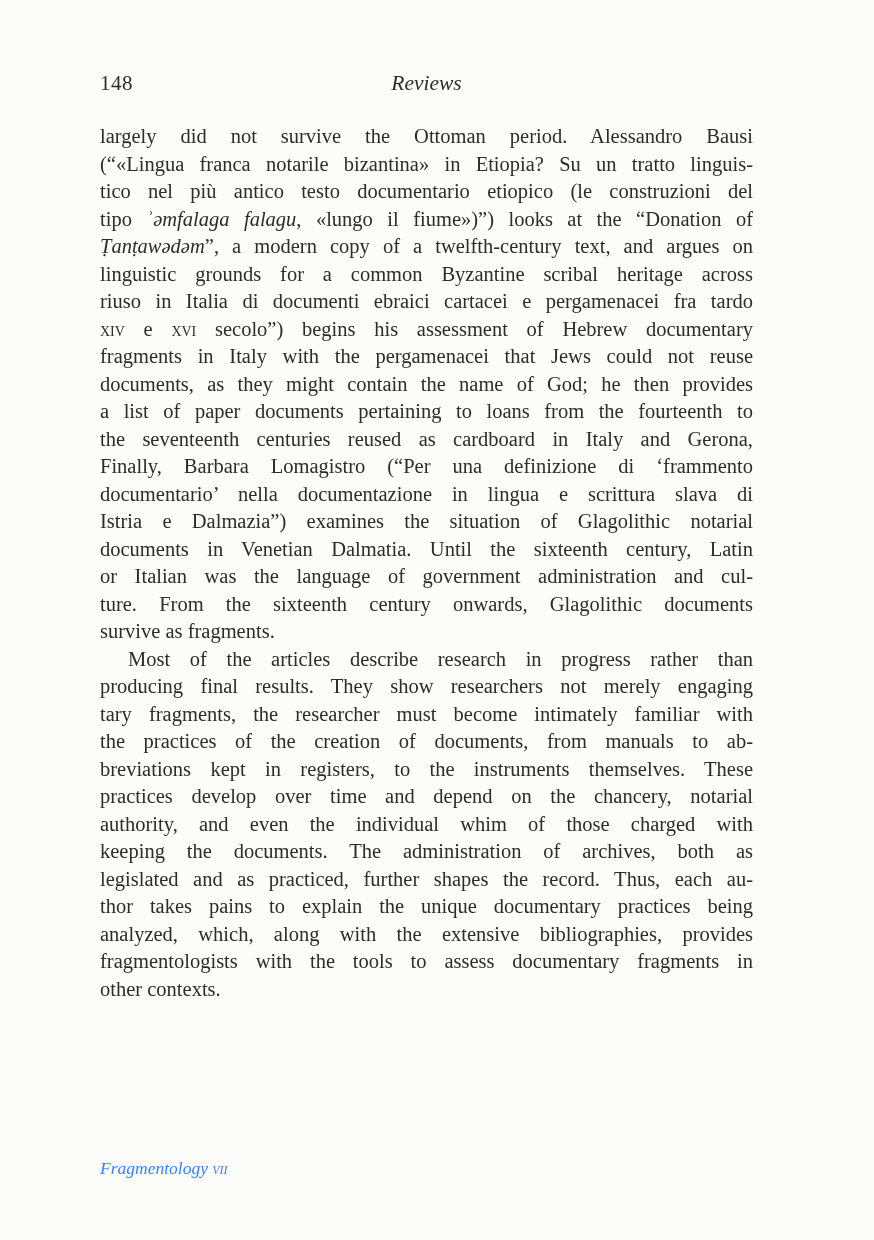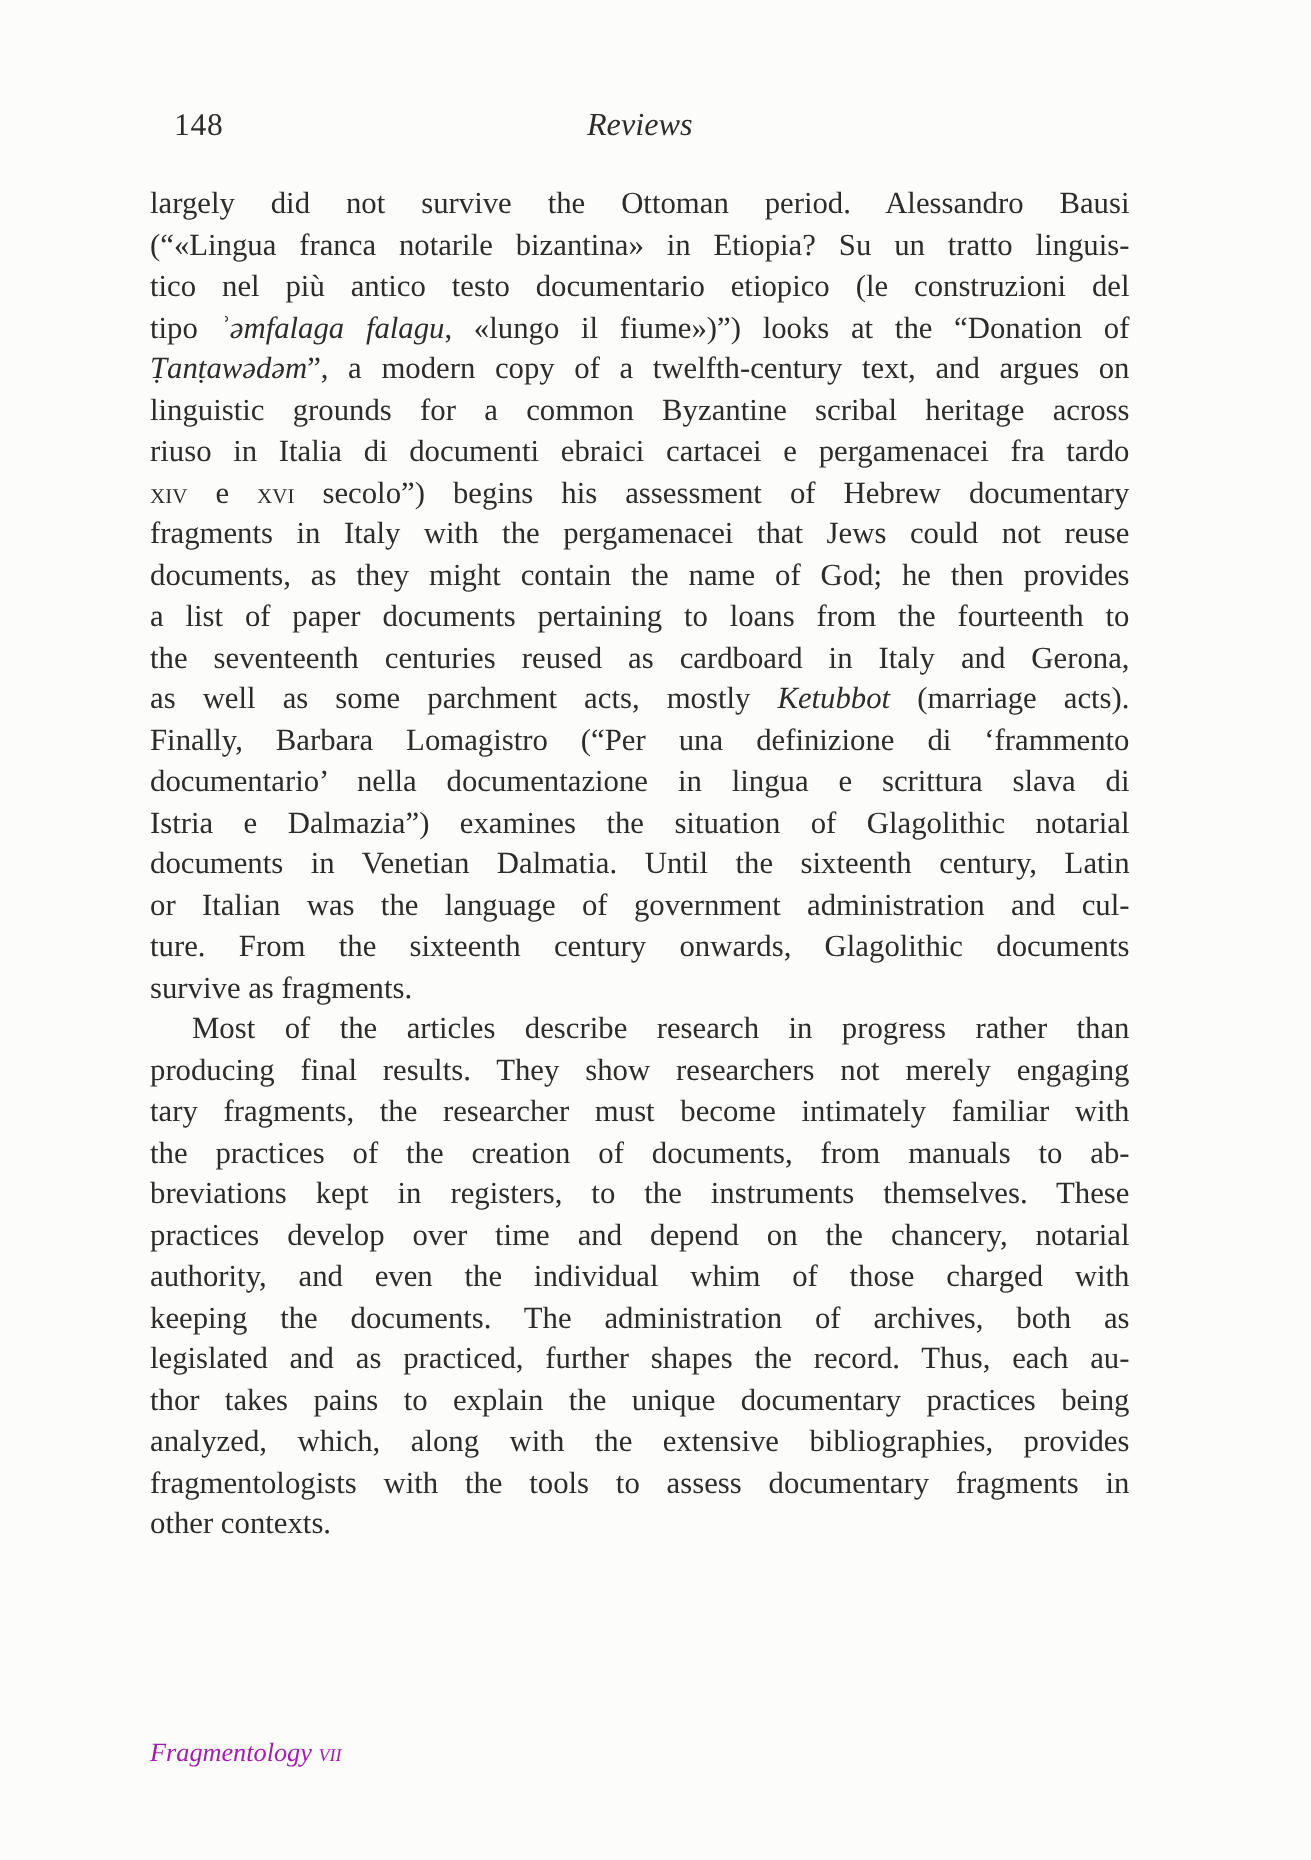--- a/index.html
+++ b/index.html
@@ -25,21 +25,20 @@
     height: 30px;
     font-size: 21px;
     line-height: 26px;
   }
   .pagenum {
     position: absolute;
     left: 0;
     top: 0;
     font-size: 21px;
     letter-spacing: 0.5px;
-    margin-left: 16px;
   }
   .head-title {
     display: block;
     text-align: center;
     font-style: italic;
     font-size: 21.5px;
     font-family: Liberation Serif, serif;
   }
   .text-block {
     position: absolute;
@@ -66,21 +65,21 @@
   }
   .sc {
     font-variant: small-caps;
   }
   .page-footer {
     position: absolute;
     left: 100px;
     top: 1158px;
     font-style: italic;
     font-size: 17.5px;
-    color: #a21caf;
+    color: #3b82f6;
   }
 </style>
 </head>
 <body>
 
 <div class="page">
 
   <header class="running-head">
     <span class="pagenum">148</span>
     <span class="head-title">Reviews</span>
@@ -93,21 +92,20 @@
         <div class="line">tico nel più antico testo documentario etiopico (le construzioni del</div>
         <div class="line">tipo <em>ʾəmfalaga falagu</em>, «lungo il fiume»)”) looks at the “Donation of</div>
         <div class="line"><em>Ṭanṭawədəm</em>”, a modern copy of a twelfth-century text, and argues on</div>
         <div class="line">linguistic grounds for a common Byzantine scribal heritage across</div>
         <div class="line">riuso in Italia di documenti ebraici cartacei e pergamenacei fra tardo</div>
         <div class="line"><span class="sc">xiv</span> e <span class="sc">xvi</span> secolo”) begins his assessment of Hebrew documentary</div>
         <div class="line">fragments in Italy with the pergamenacei that Jews could not reuse</div>
         <div class="line">documents, as they might contain the name of God; he then provides</div>
         <div class="line">a list of paper documents pertaining to loans from the fourteenth to</div>
         <div class="line">the seventeenth centuries reused as cardboard in Italy and Gerona,</div>
-        <div class="line">as well as some parchment acts, mostly <em>Ketubbot</em> (marriage acts).</div>
         <div class="line">Finally, Barbara Lomagistro (“Per una definizione di ‘frammento</div>
         <div class="line">documentario’ nella documentazione in lingua e scrittura slava di</div>
         <div class="line">Istria e Dalmazia”) examines the situation of Glagolithic notarial</div>
         <div class="line">documents in Venetian Dalmatia. Until the sixteenth century, Latin</div>
         <div class="line">or Italian was the language of government administration and cul-</div>
         <div class="line">ture. From the sixteenth century onwards, Glagolithic documents</div>
         <div class="line last">survive as fragments.</div>
       </div>
       <div class="para">
         <div class="line indent">Most of the articles describe research in progress rather than</div>

